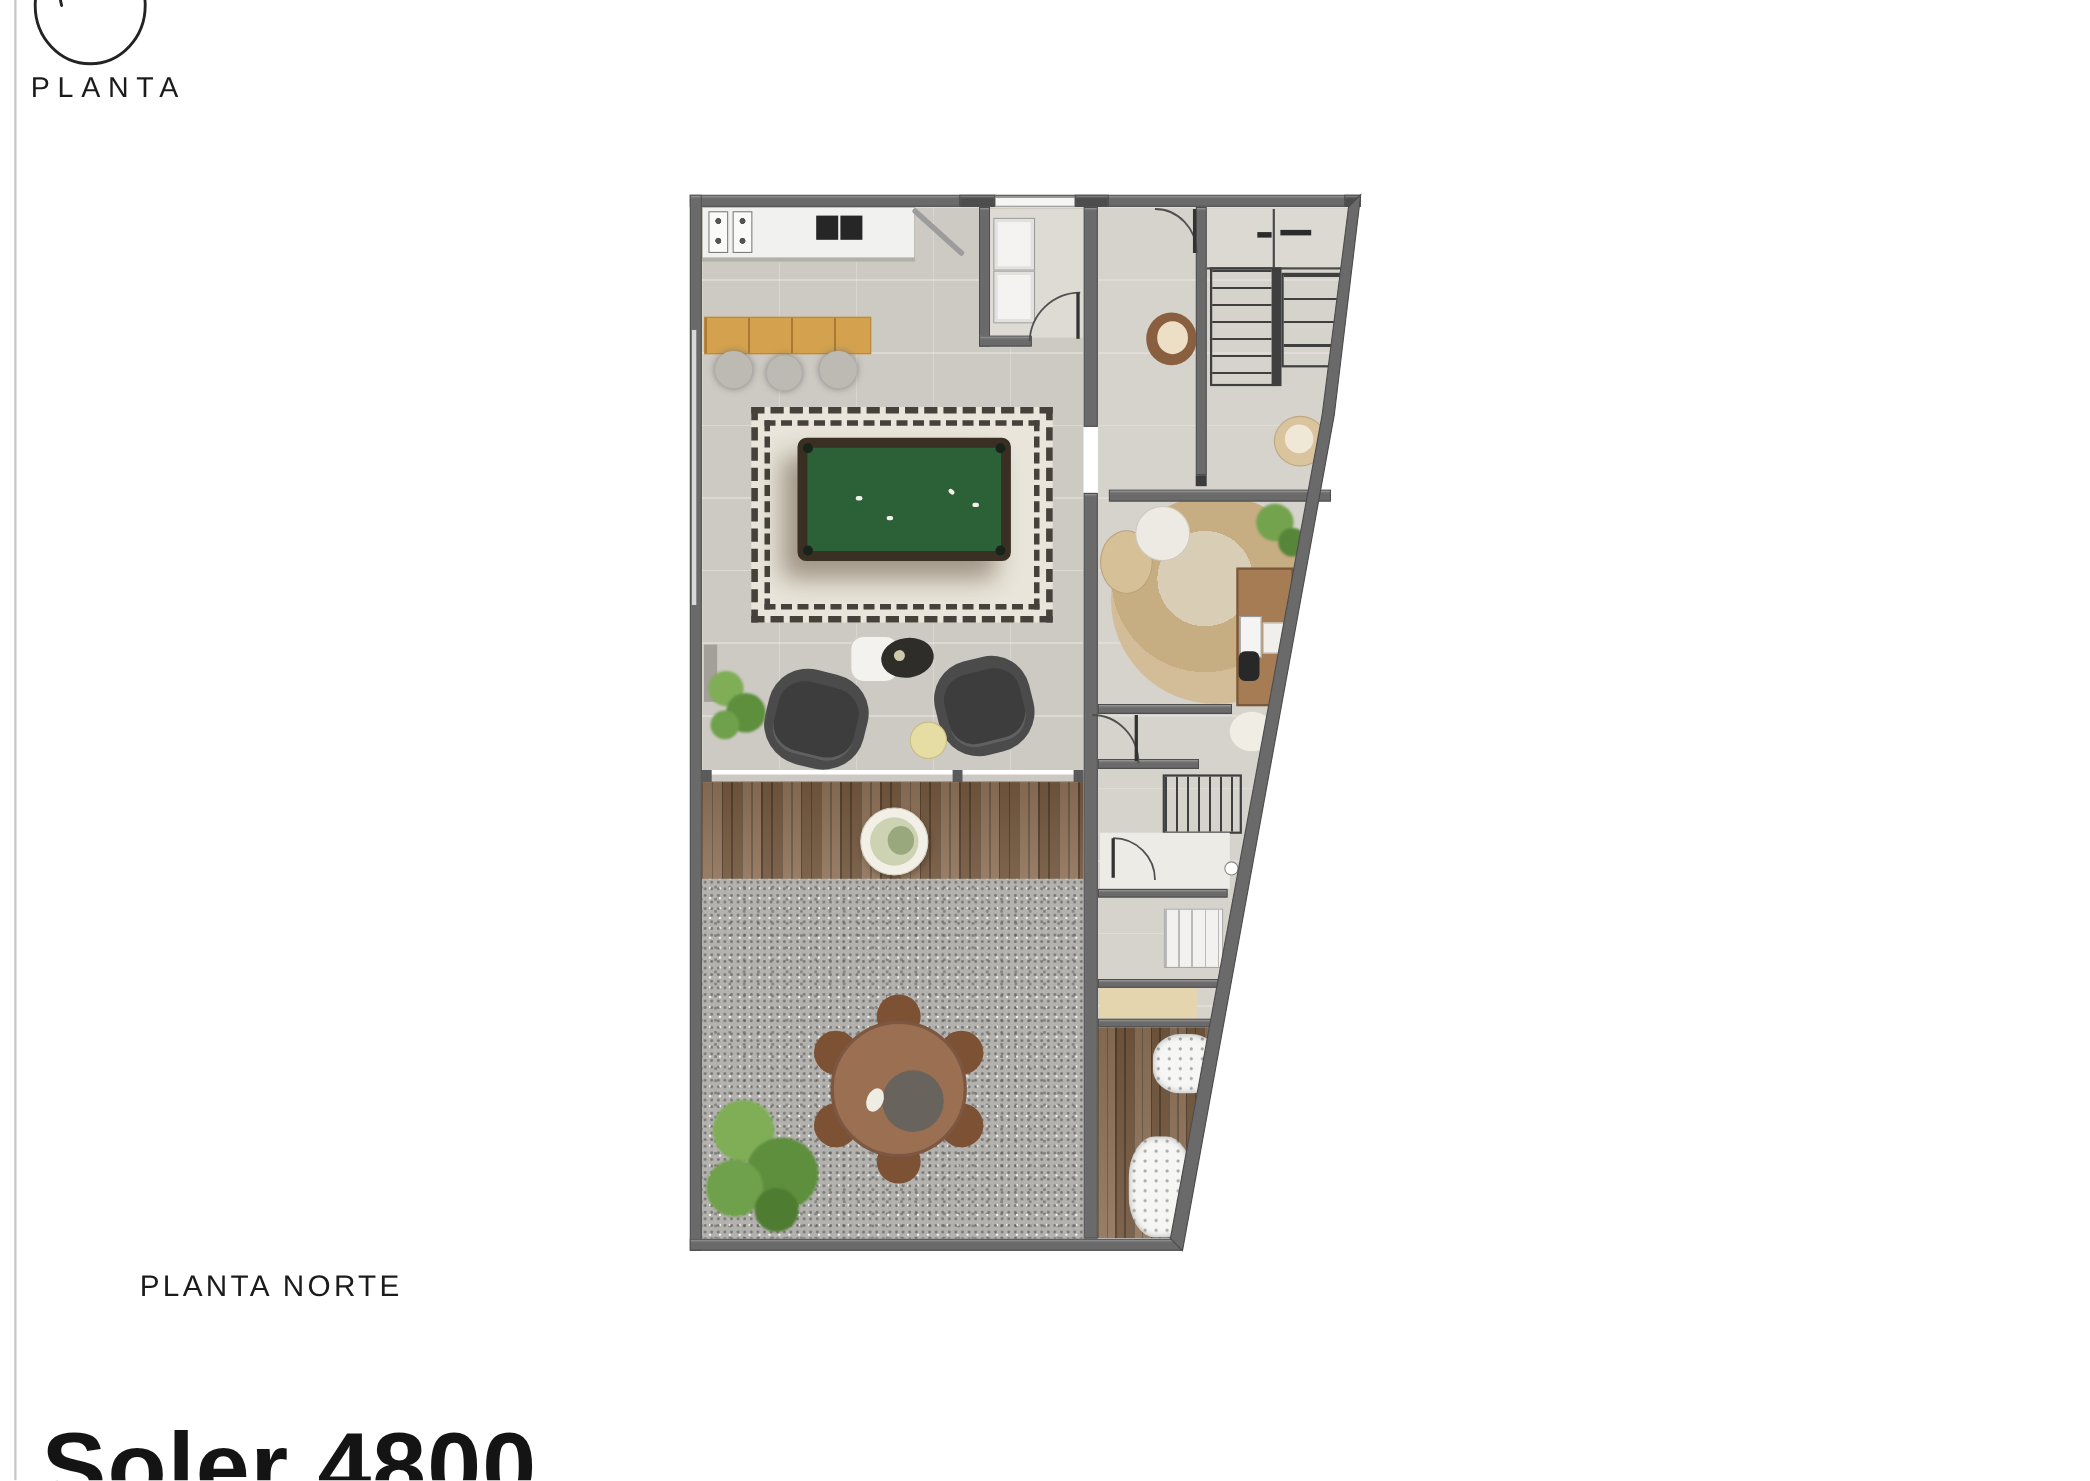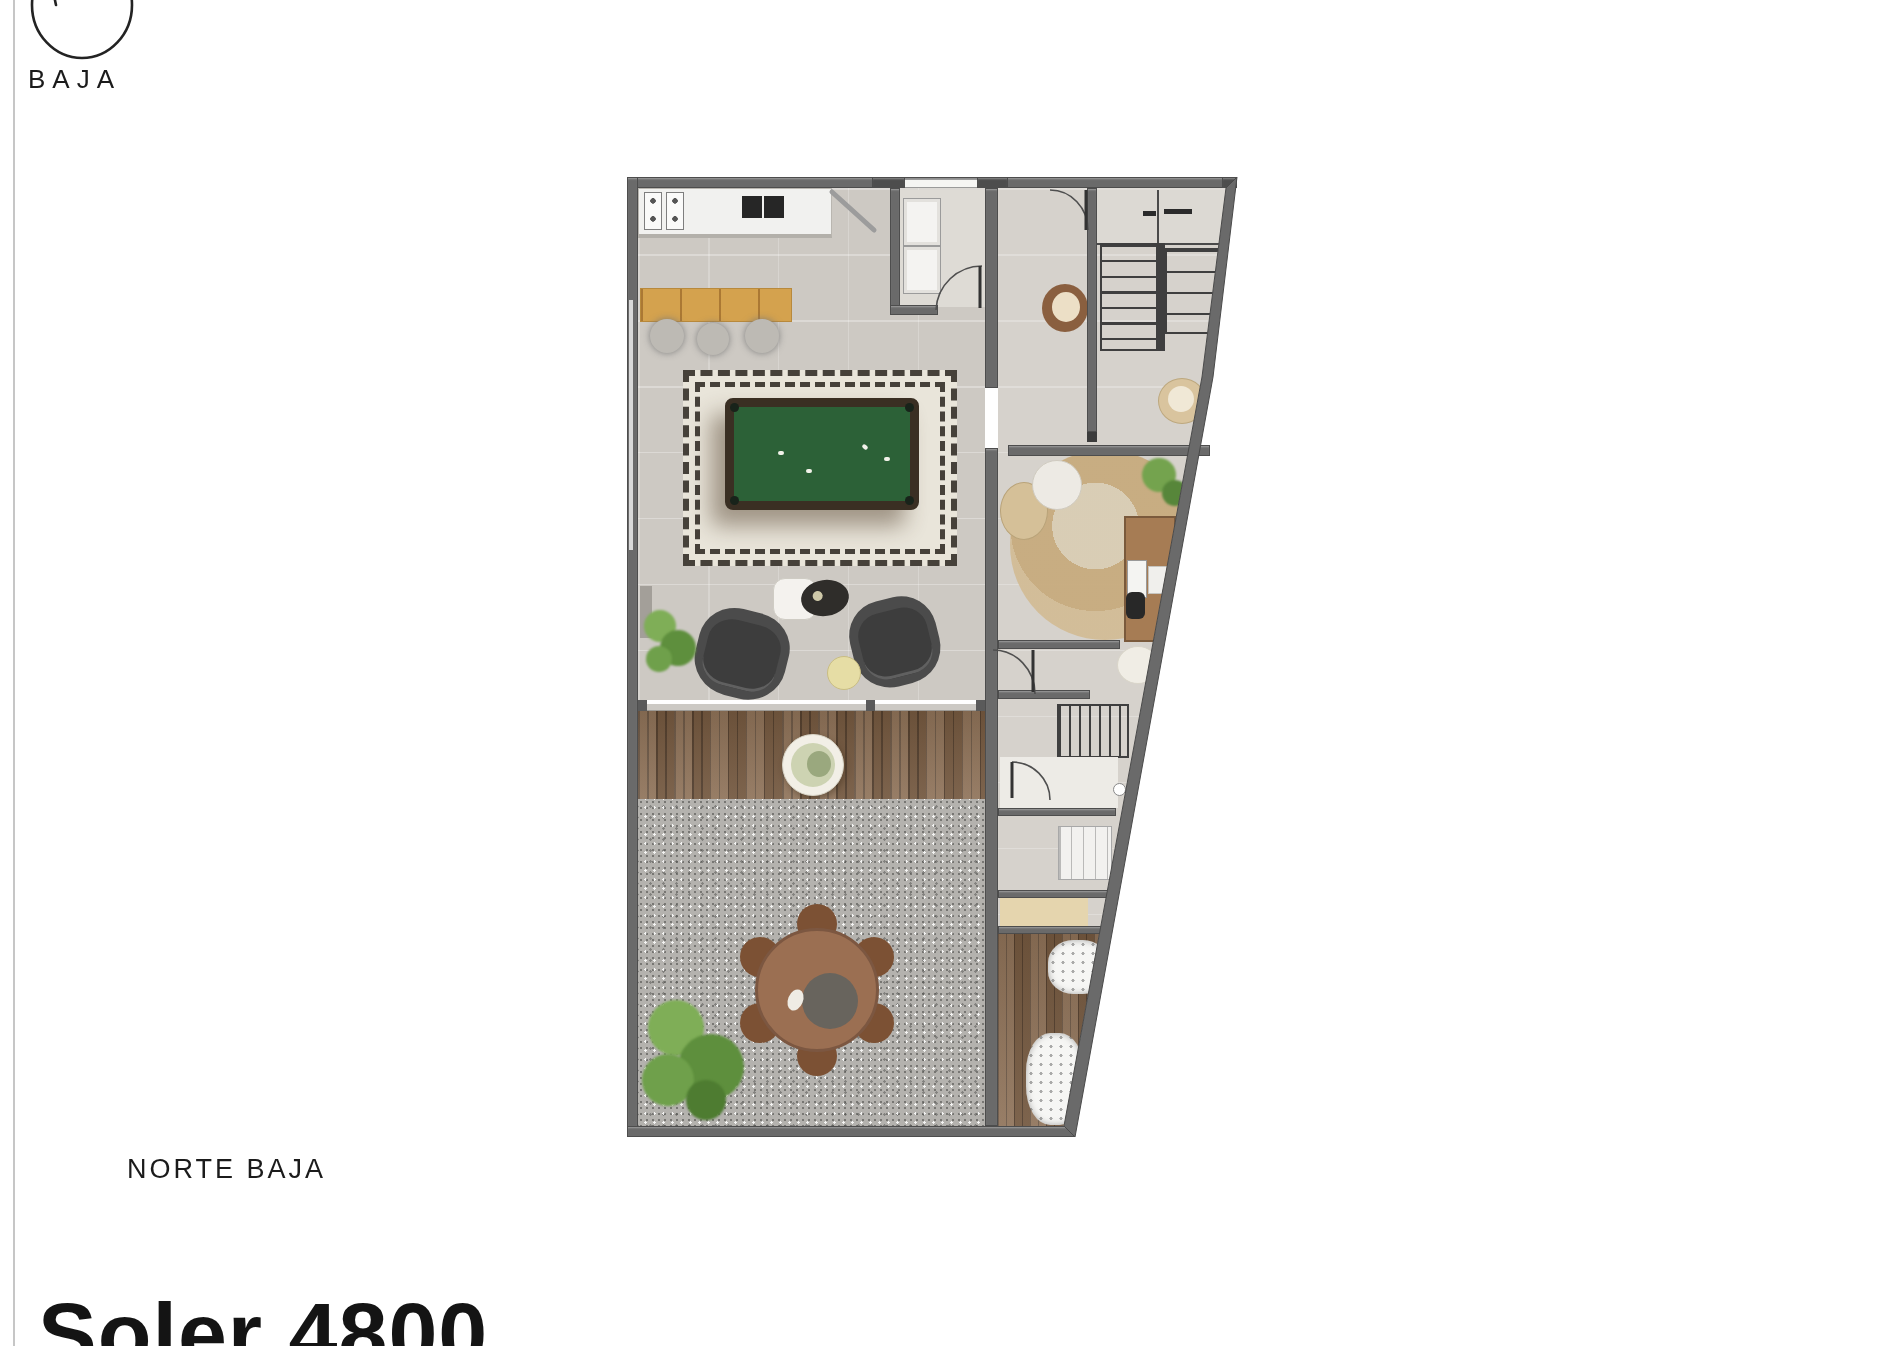--- a/index.html
+++ b/index.html
@@ -151,21 +151,21 @@
 
   <div class="abs left-rule"></div>
 
   <div class="abs compass">
     <svg width="132" height="130" viewBox="0 0 132 130">
       <ellipse cx="64" cy="53" rx="50" ry="53" fill="none" stroke="#232323" stroke-width="2.6"></ellipse>
       <path d="M36,10 C34,25 35,40 38,53" fill="none" stroke="#232323" stroke-width="2.6" stroke-linecap="round"></path>
       <path d="M66,4 C78,18 90,32 101,45" fill="none" stroke="#232323" stroke-width="2.6" stroke-linecap="round"></path>
     </svg>
   </div>
-  <div class="abs compass-label">BAJA</div>
+  <div class="abs compass-label">PLANTA</div>
 
   <div>
 
     <div class="abs zone-left">
 
       <div class="abs counter"></div>
       <div class="abs sink-unit" style="left:6px;top:4px;"></div>
       <div class="abs sink-unit" style="left:28px;top:4px;"></div>
       <div class="abs burner" style="left:104px;top:8px;"></div>
       <div class="abs burner" style="left:126px;top:8px;"></div>
@@ -316,15 +316,15 @@
       <path d="M1050,190 A38,40 0 0 1 1088,230" fill="none" stroke="#4f4f4f" stroke-width="1.6"></path>
       <line x1="1086" y1="190" x2="1086" y2="230" stroke="#333" stroke-width="3"></line>
       <path d="M993,650 A42,44 0 0 1 1035,694" fill="none" stroke="#4f4f4f" stroke-width="1.6"></path>
       <line x1="1033" y1="650" x2="1033" y2="692" stroke="#333" stroke-width="3"></line>
       <path d="M1012,762 A38,38 0 0 1 1050,800" fill="none" stroke="#4f4f4f" stroke-width="1.6"></path>
       <line x1="1012" y1="762" x2="1012" y2="798" stroke="#333" stroke-width="3"></line>
       <line x1="832" y1="192" x2="874" y2="230" stroke="#9c9c9c" stroke-width="5" stroke-linecap="round"></line>
     </svg>
   </div>
 
-  <div class="abs plan-label">NORTE BAJA</div>
+  <div class="abs plan-label">PLANTA NORTE</div>
   <div class="abs page-title">Soler 4800</div>
 </div>
 
 </body></html>

